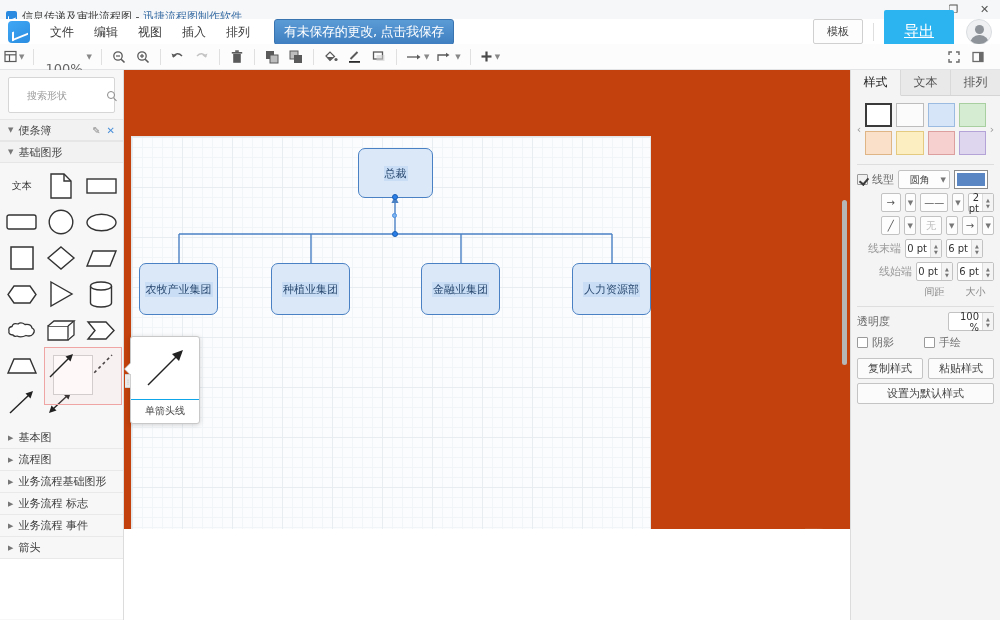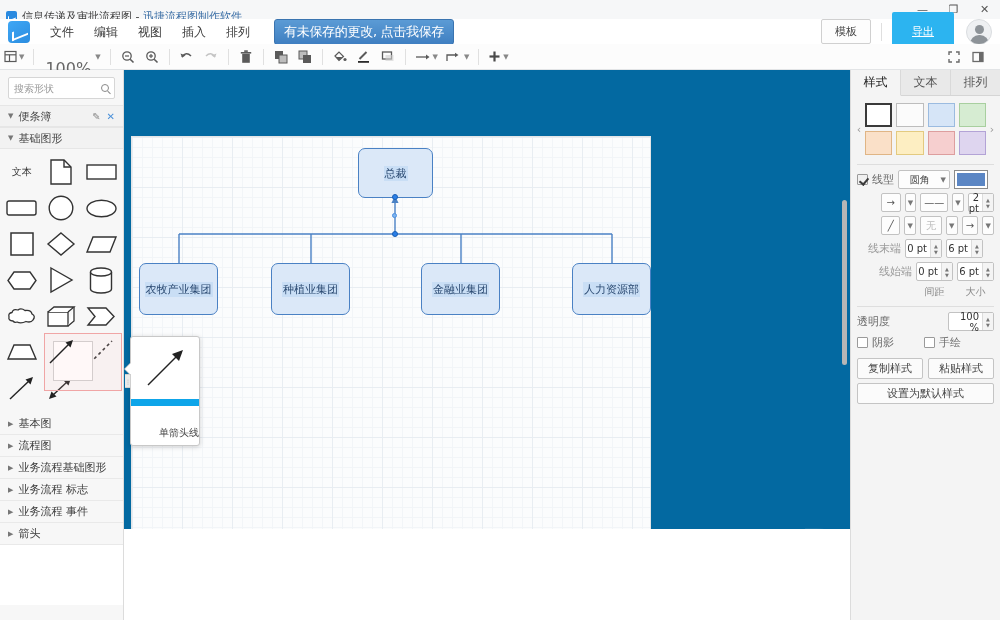--- a/index.html
+++ b/index.html
@@ -67,21 +67,21 @@
     border: 1px solid #3a74b0;
     white-space: nowrap; letter-spacing: -0.3px;
   }
   .menu-right { margin-left: auto; display: flex; align-items: center; padding-right: 8px; }
   .btn-template {
     border: 1px solid #d0d0d0; background: #fdfdfd; color: #444;
     font-size: 11px; padding: 4px 13px; border-radius: 2px;
   }
   .menu-sep { width: 1px; height: 18px; background: #dfdfdf; margin: 0 10px; }
   .btn-export {
-    background: #2cb4f0; color: #fff; font-size: 11px;
+    background: #2cb4f0; color: #fff; font-size: 15px;
     padding: 12px 20px; border-radius: 2px; border: none; text-decoration: underline;
   }
   .user-badge {
     width: 26px; height: 26px; margin-left: 12px; border-radius: 50%;
     background: #eef0f2; border: 1px solid #dadde0;
     position: relative; overflow: hidden;
   }
   .user-badge::before {
     content: ""; position: absolute; left: 8px; top: 5px;
     width: 9px; height: 9px; border-radius: 50%; background: #8d9398;
@@ -98,33 +98,33 @@
     display: flex; align-items: center;
   }
   .tbtn {
     height: 22px; min-width: 22px; padding: 0 3px; margin: 0 1px;
     display: flex; align-items: center; justify-content: center;
     color: #5a5a5a; font-size: 12px; border-radius: 2px;
   }
   .tbtn.dim { color: #bfbfbf; }
   .caret { font-size: 7px; color: #888; margin-left: 2px; }
   .tsep { width: 1px; height: 16px; background: #e0e0e0; margin: 0 5px; }
-  .zoomlabel { font-size: 16px; color: #666; padding: 0 2px; margin-top: 24px; }
+  .zoomlabel { font-size: 13px; color: #666; padding: 0 2px; margin-top: 24px; }
   .toolbar-right { margin-left: auto; display: flex; align-items: center; padding-right: 10px; }
 
   
   .sidebar {
     position: absolute; top: 70px; left: 0; width: 124px; height: 550px;
     background: #f7f7f7; border-right: 1px solid #dcdcdc;
     overflow: hidden;
   }
   .search-wrap { padding: 7px 8px 6px 8px; background: #f7f7f7; }
   .search-box {
-    height: 22px; background: #fff; border: 1px solid #d6d6d6; border-radius: 2px;
-    display: flex; align-items: center; padding: 0 5px;
+    height: 36px; background: #fff; border: 1px solid #d6d6d6; border-radius: 2px;
+    display: flex; align-items: center; padding: 0 18px;
   }
   .search-box input {
     border: none; outline: none; flex: 1; font-size: 10px; color: #333;
     background: transparent; font-family: inherit; width: 80px;
   }
   .search-box input::placeholder { color: #9a9a9a; }
   .mag {
     width: 8px; height: 8px; border: 1.2px solid #8a8a8a; border-radius: 50%;
     position: relative; flex: none;
   }
@@ -183,34 +183,34 @@
     box-shadow: 0 1px 5px rgba(0,0,0,0.18); z-index: 40;
   }
   .tooltip::before {
     content: ""; position: absolute; left: -6px; top: 26px;
     border-top: 6px solid transparent; border-bottom: 6px solid transparent;
     border-right: 6px solid #fff;
     filter: drop-shadow(-1px 0 0 #c8c8c8);
   }
   .tt-preview { height: 62px; display: flex; align-items: center; justify-content: center; }
   .tt-label {
-    border-top: 7px solid #0ea5e9; text-align: right;
-    font-size: 10px; color: #444; padding: 20px 0 5px 0;
+    border-top: 1px solid #0ea5e9; text-align: center;
+    font-size: 10px; color: #444; padding: 4px 0 5px 0;
   }
   .tt-handle {
     position: absolute; left: 125px; top: 374px;
     width: 6px; height: 14px; background: #eaeaea;
     border: 1px solid #cfcfcf; border-left: none; z-index: 41;
     font-size: 6px; color: #999; text-align: center; line-height: 13px;
   }
 
   
   .canvas-area {
     position: absolute; top: 70px; left: 124px; width: 726px; height: 459px;
-    background: #0369a1; overflow: hidden; text-align: right;
+    background: #c2410c; overflow: hidden; text-align: right;
   }
   .page {
     position: absolute; left: 8px; top: 67px; width: 518px; height: 560px;
     background: #fbfcfd;
     background-image:
       linear-gradient(to right, #e8edf2 1px, transparent 1px),
       linear-gradient(to bottom, #e8edf2 1px, transparent 1px),
       linear-gradient(to right, #f2f5f8 1px, transparent 1px),
       linear-gradient(to bottom, #f2f5f8 1px, transparent 1px);
     background-size: 50px 50px, 50px 50px, 10px 10px, 10px 10px;

